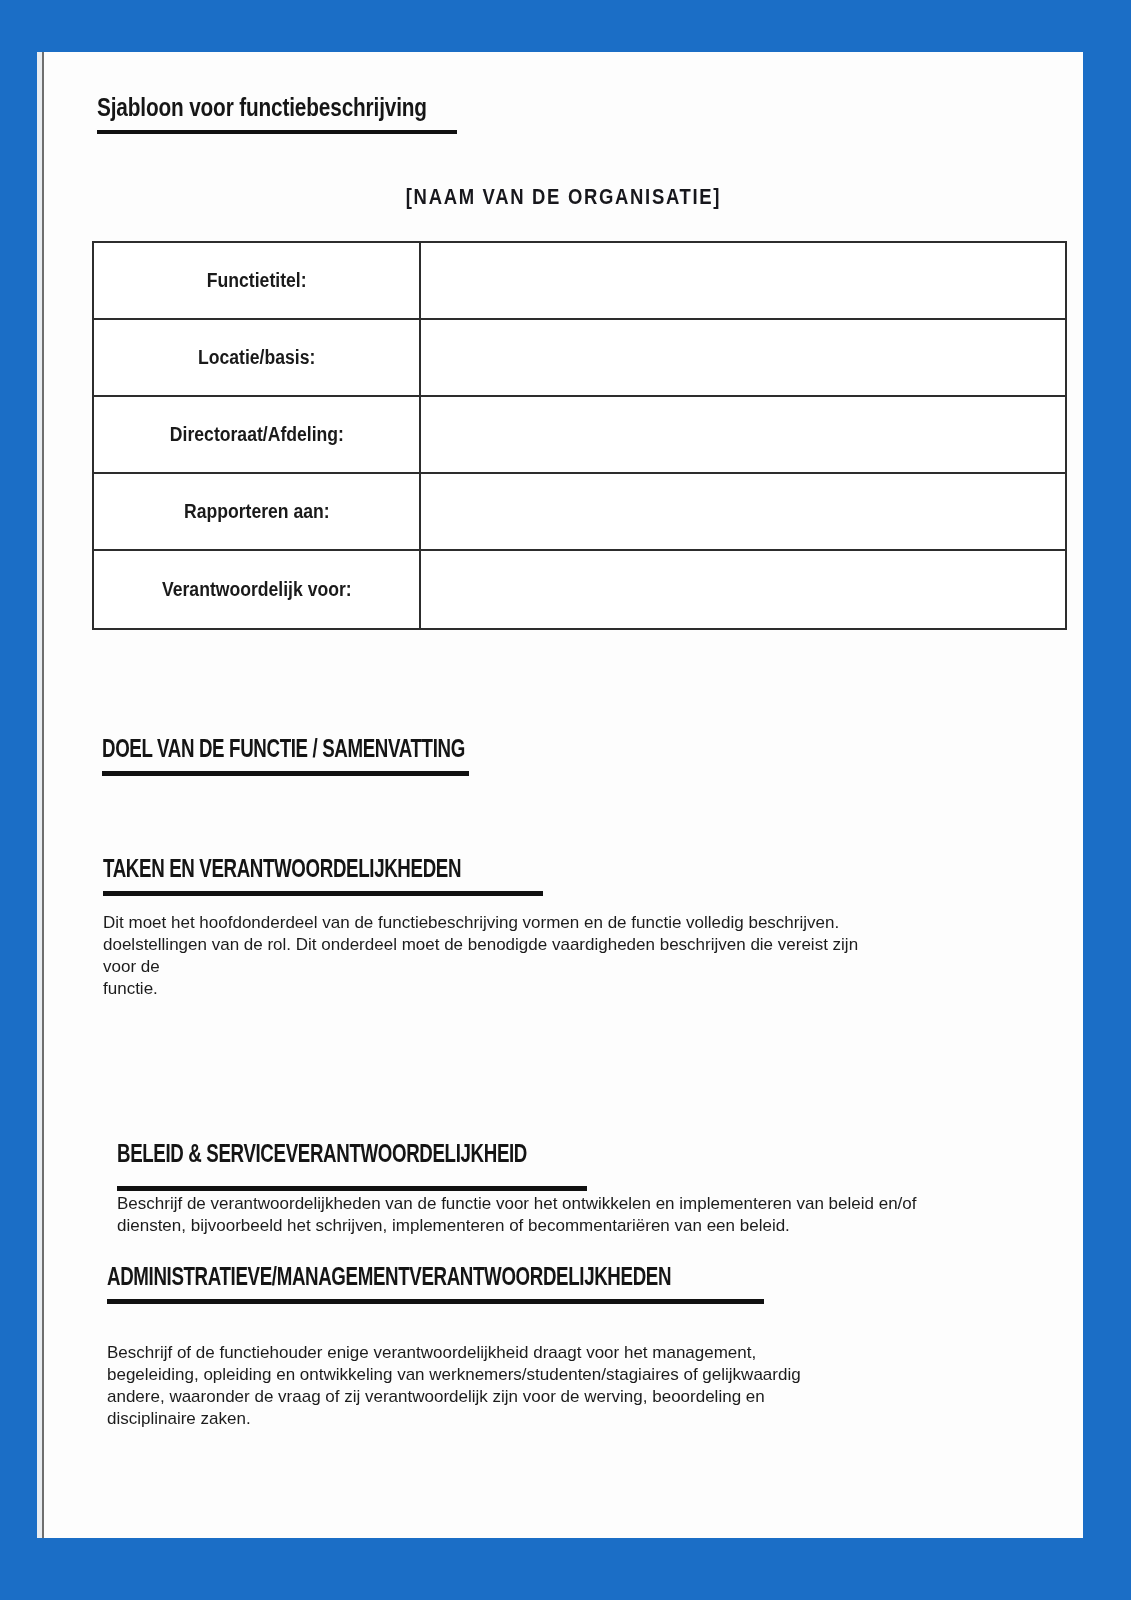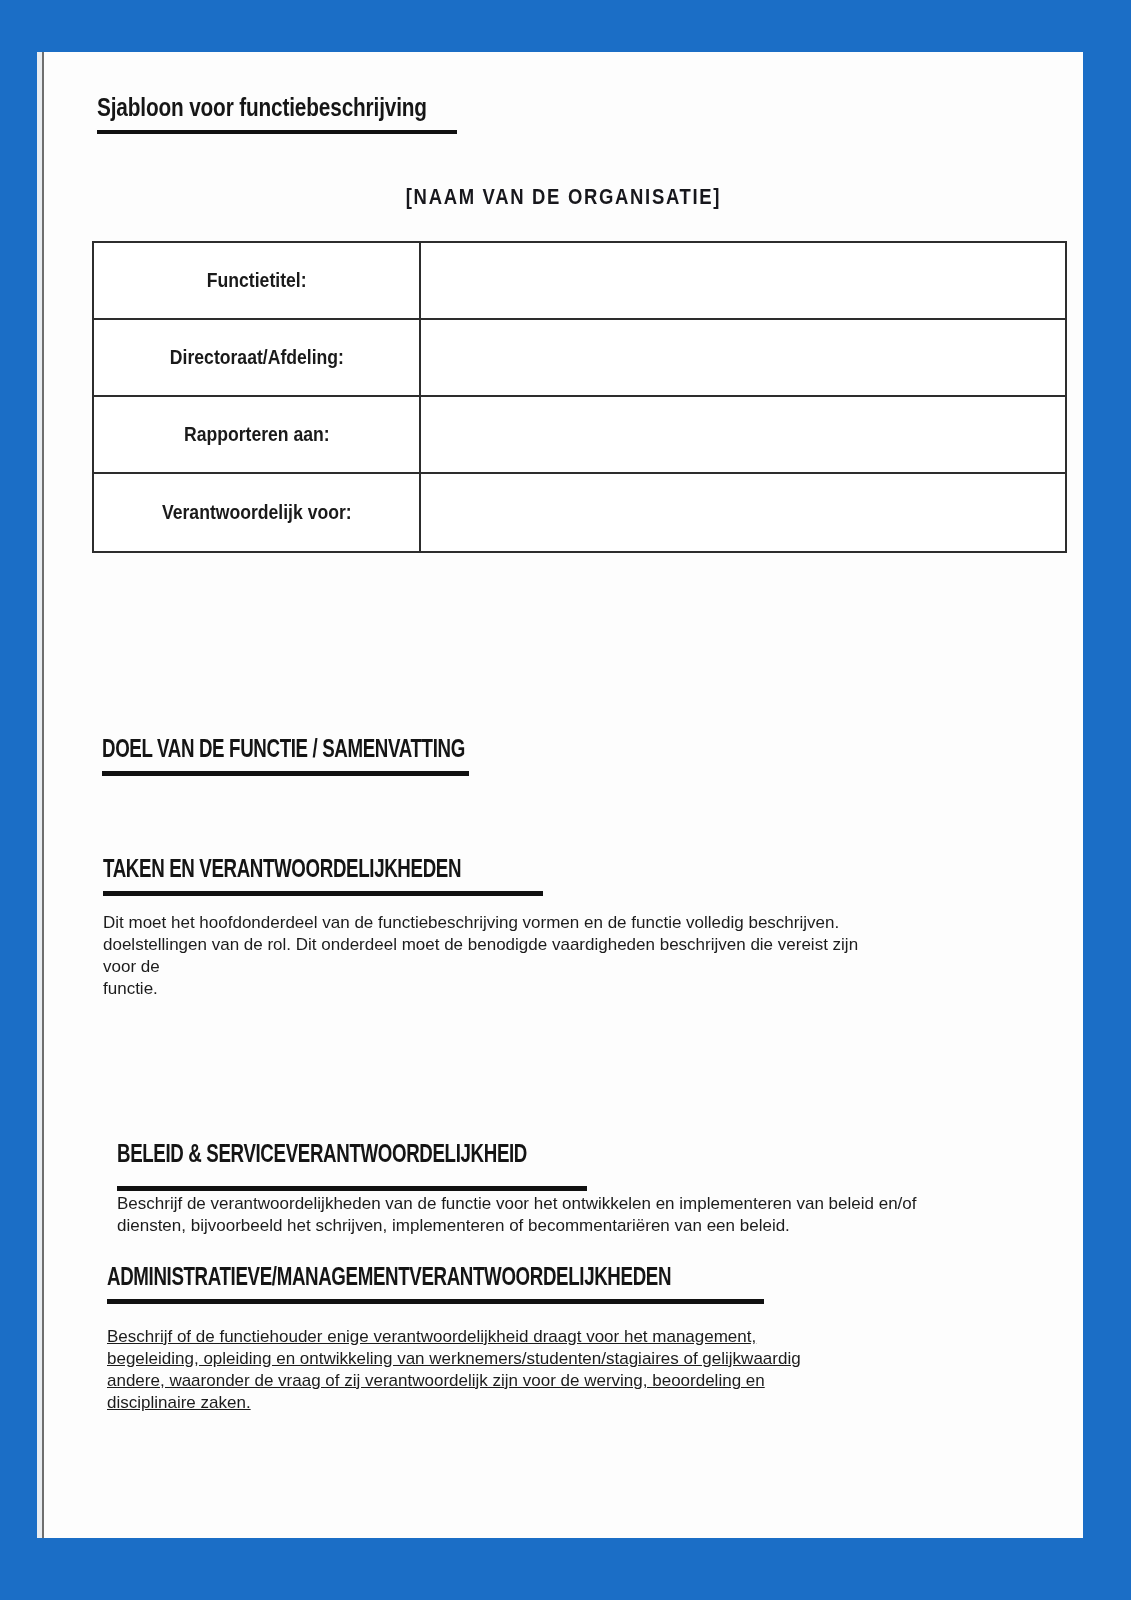--- a/index.html
+++ b/index.html
@@ -69,38 +69,44 @@
   .s2 { left:59px; top:801px; }
   .s2 .sec-underline { width:440px; }
   .s3 { left:53px; top:966px; }
   .s3 .sec-underline { width:368px; }
   .s3 .sec-body { margin-top:12px; }
   .s4 { left:73px; top:1086px; }
   .s4 .sec-underline { width:470px; margin-top:17px; }
   .s4 .sec-body { margin-top:2px; }
   .s5 { left:63px; top:1209px; }
   .s5 .sec-underline { width:657px; }
-  .s5 .sec-body { margin-top:22px;text-decoration:underline; }
+  .s5 .sec-body { margin-top:38px; }
 </style>
 </head>
 <body>
 
 <div class="page">
 
   <div class="doc-title-block">
     <div class="doc-title">Sjabloon voor functiebeschrijving</div>
     <div class="doc-title-underline"></div>
   </div>
 
   <div class="org-name">[NAAM VAN DE ORGANISATIE]</div>
 
   <div class="jobtable">
     <div class="row">
       <div class="label-cell">
           <span>Functietitel:</span>
+        </div>
+      <div class="value-cell"></div>
+    </div>
+    <div class="row">
+      <div class="label-cell">
+          <span>Locatie/basis:</span>
         </div>
       <div class="value-cell"></div>
     </div>
     <div class="row">
       <div class="label-cell">
           <span>Directoraat/Afdeling:</span>
         </div>
       <div class="value-cell"></div>
     </div>
     <div class="row">

